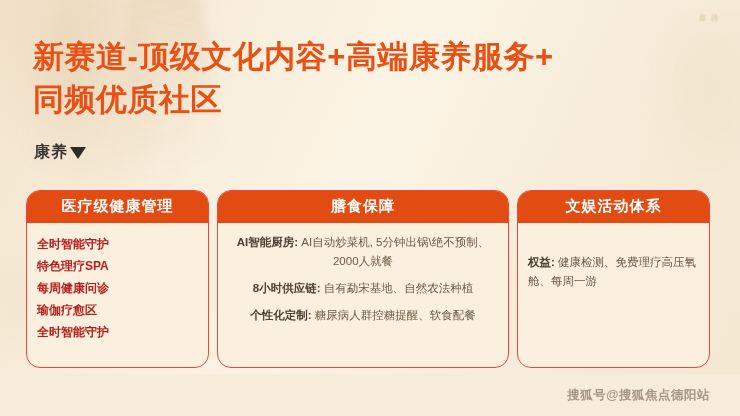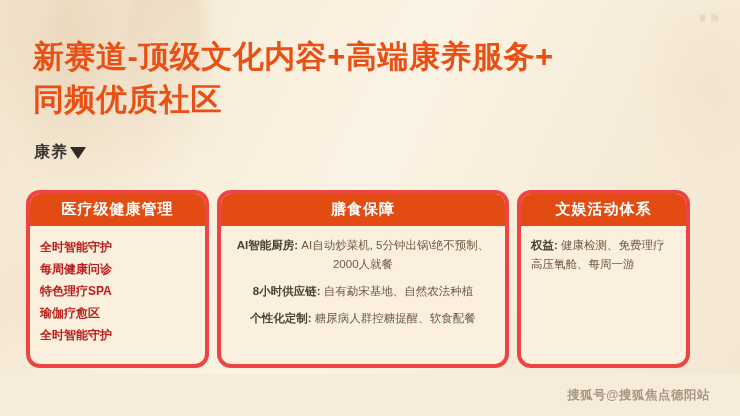--- a/index.html
+++ b/index.html
@@ -130,30 +130,30 @@
     position: absolute;
     left: 26px;
     top: 190px;
     width: 688px;
     height: 178px;
     display: flex;
     gap: 8px;
   }
   .card {
     background: #fbf0dd;
-    border: 4px solid #ef4444;
+    border: 1px solid #ef4444;
     border-radius: 14px;
     overflow: hidden;
     display: flex;
     flex-direction: column;
     box-sizing: border-box;
   }
   .card-1 { width: 183px; }
   .card-2 { width: 292px; }
-  .card-3 { width: 173px; }
+  .card-3 { width: 193px; gap: 20px; }
 
   .card-header {
     background: #e24b12;
     color: #ffffff;
     font-size: 15px;
     font-weight: bold;
     letter-spacing: 1px;
     text-align: center;
     padding: 7px 0 8px;
     line-height: 1.1;
@@ -242,22 +242,22 @@
     <span class="caret-down"></span>
   </div>
 
   <div class="cards">
 
     <div class="card card-1">
       <div class="card-header">医疗级健康管理</div>
       <div class="card-body">
         <div class="plain-list">
           <div>全时智能守护</div>
+          <div>特色理疗SPA</div>
           <div>每周健康问诊</div>
-          <div>特色理疗SPA</div>
           <div>瑜伽疗愈区</div>
           <div>全时智能守护</div>
         </div>
       </div>
     </div>
 
     <div class="card card-2">
       <div class="card-header">膳食保障</div>
       <div class="card-body">
         <p class="para">

